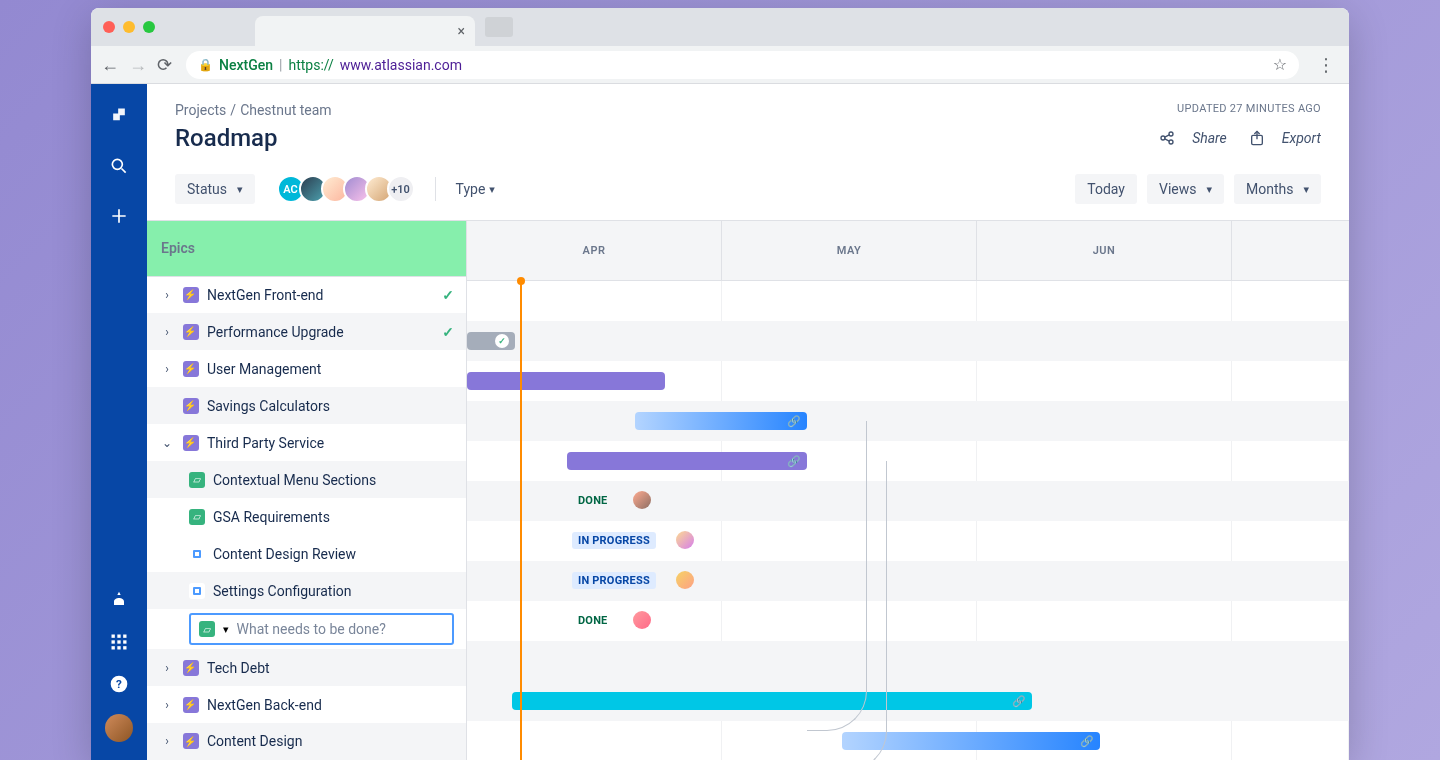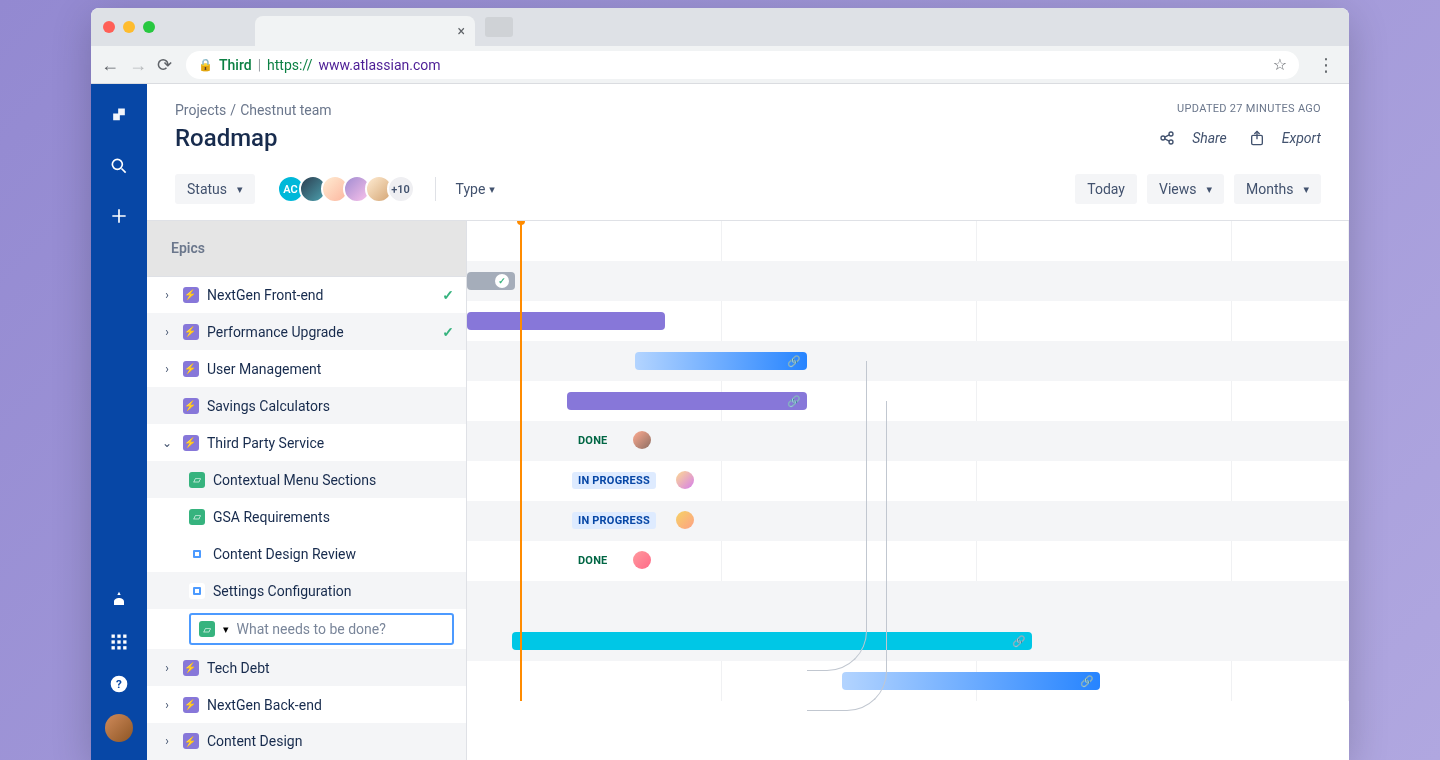--- a/index.html
+++ b/index.html
@@ -40,21 +40,21 @@
 .pill { background: #f4f5f7; border-radius: 3px; padding: 7px 12px; font-size: 14px; color: #42526e; display: flex; align-items: center; gap: 10px; cursor: pointer; }
 .avatars { display: flex; align-items: center; }
 .avatar { width: 28px; height: 28px; border-radius: 50%; border: 2px solid #fff; margin-left: -6px; background: #ccc; display: flex; align-items: center; justify-content: center; font-size: 11px; font-weight: 600; color: #fff; }
 .avatar:first-child { margin-left: 8px; }
 .av-more { background: #efeff2; color: #42526e; font-size: 11px; }
 .vbar { width: 1px; height: 24px; background: #dfe1e6; margin: 0 6px; }
 .type-sel { font-size: 14px; color: #42526e; display: flex; align-items: center; gap: 4px; cursor: pointer; }
 .toolbar-right { margin-left: auto; display: flex; gap: 10px; }
 .roadmap { flex: 1; display: flex; border-top: 1px solid #dfe1e6; overflow: hidden; }
 .epics-col { width: 320px; border-right: 1px solid #dfe1e6; display: flex; flex-direction: column; }
-.epics-header { height: 60px; display: flex; align-items: center; padding-left: 24px; font-size: 14px; font-weight: 600; color: #6b778c; background: #e5e5e5; border-bottom: 1px solid #dfe1e6; }
+.epics-header { height: 60px; display: flex; align-items: center; padding-left: 14px; font-size: 14px; font-weight: 600; color: #6b778c; background: #86efac; border-bottom: 1px solid #dfe1e6; }
 .epic-row { height: 40px; display: flex; align-items: center; padding: 0 12px; font-size: 14px; color: #172b4d; gap: 8px; border-bottom: 0; }
 .epic-row.alt { background: #f4f5f7; }
 .epic-row.sub { padding-left: 42px; font-size: 14px; }
 .chev { width: 16px; color: #42526e; font-size: 12px; display: flex; justify-content: center; cursor: pointer; }
 .epic-icon { width: 16px; height: 16px; border-radius: 3px; display: flex; align-items: center; justify-content: center; color: #fff; font-size: 10px; }
 .ic-purple { background: #8777d9; }
 .ic-green { background: #36b37e; }
 .ic-blue-inner { width: 8px; height: 8px; border: 2px solid #4c9aff; border-radius: 1px; }
 .check { color: #36b37e; margin-left: auto; font-weight: bold; }
 .new-item-row { padding: 4px 12px 4px 42px; }
@@ -104,21 +104,21 @@
     <div class="new-tab"></div>
   </div>
   <div class="address-bar">
     <div class="nav-btns">
       <span>←</span>
       <span style="opacity:.4">→</span>
       <span>⟳</span>
     </div>
     <div class="url-box">
       <span class="lock">🔒</span>
-      <span class="secure">Third</span>
+      <span class="secure">NextGen</span>
       <span style="color:#9aa0a6">|</span>
       <span class="url-proto">https://</span>
         <span class="url-rest">www.atlassian.com</span>
       <span class="star">☆</span>
     </div>
     <span class="more-v">⋮</span>
   </div>
 
   <div class="app">
     <div class="left-rail">
@@ -305,20 +305,26 @@
             <span>NextGen Back-end</span>
           </div>
           <div class="epic-row alt">
             <span class="chev">›</span>
             <span class="epic-icon ic-purple">⚡</span>
             <span>Content Design</span>
           </div>
         </div>
 
         <div class="timeline">
+          <div class="timeline-header">
+            <div class="month" style="flex:0 0 255px">APR</div>
+            <div class="month" style="flex:0 0 255px">MAY</div>
+            <div class="month" style="flex:0 0 255px">JUN</div>
+            <div class="month"></div>
+          </div>
           <div class="timeline-body">
             <div class="col-lines">
                 <div style="flex:0 0 255px"></div>
                 <div style="flex:0 0 255px"></div>
                 <div style="flex:0 0 255px"></div>
                 <div></div>
               </div>
             <div class="today-line"></div>
 
             <div class="t-row"></div>

